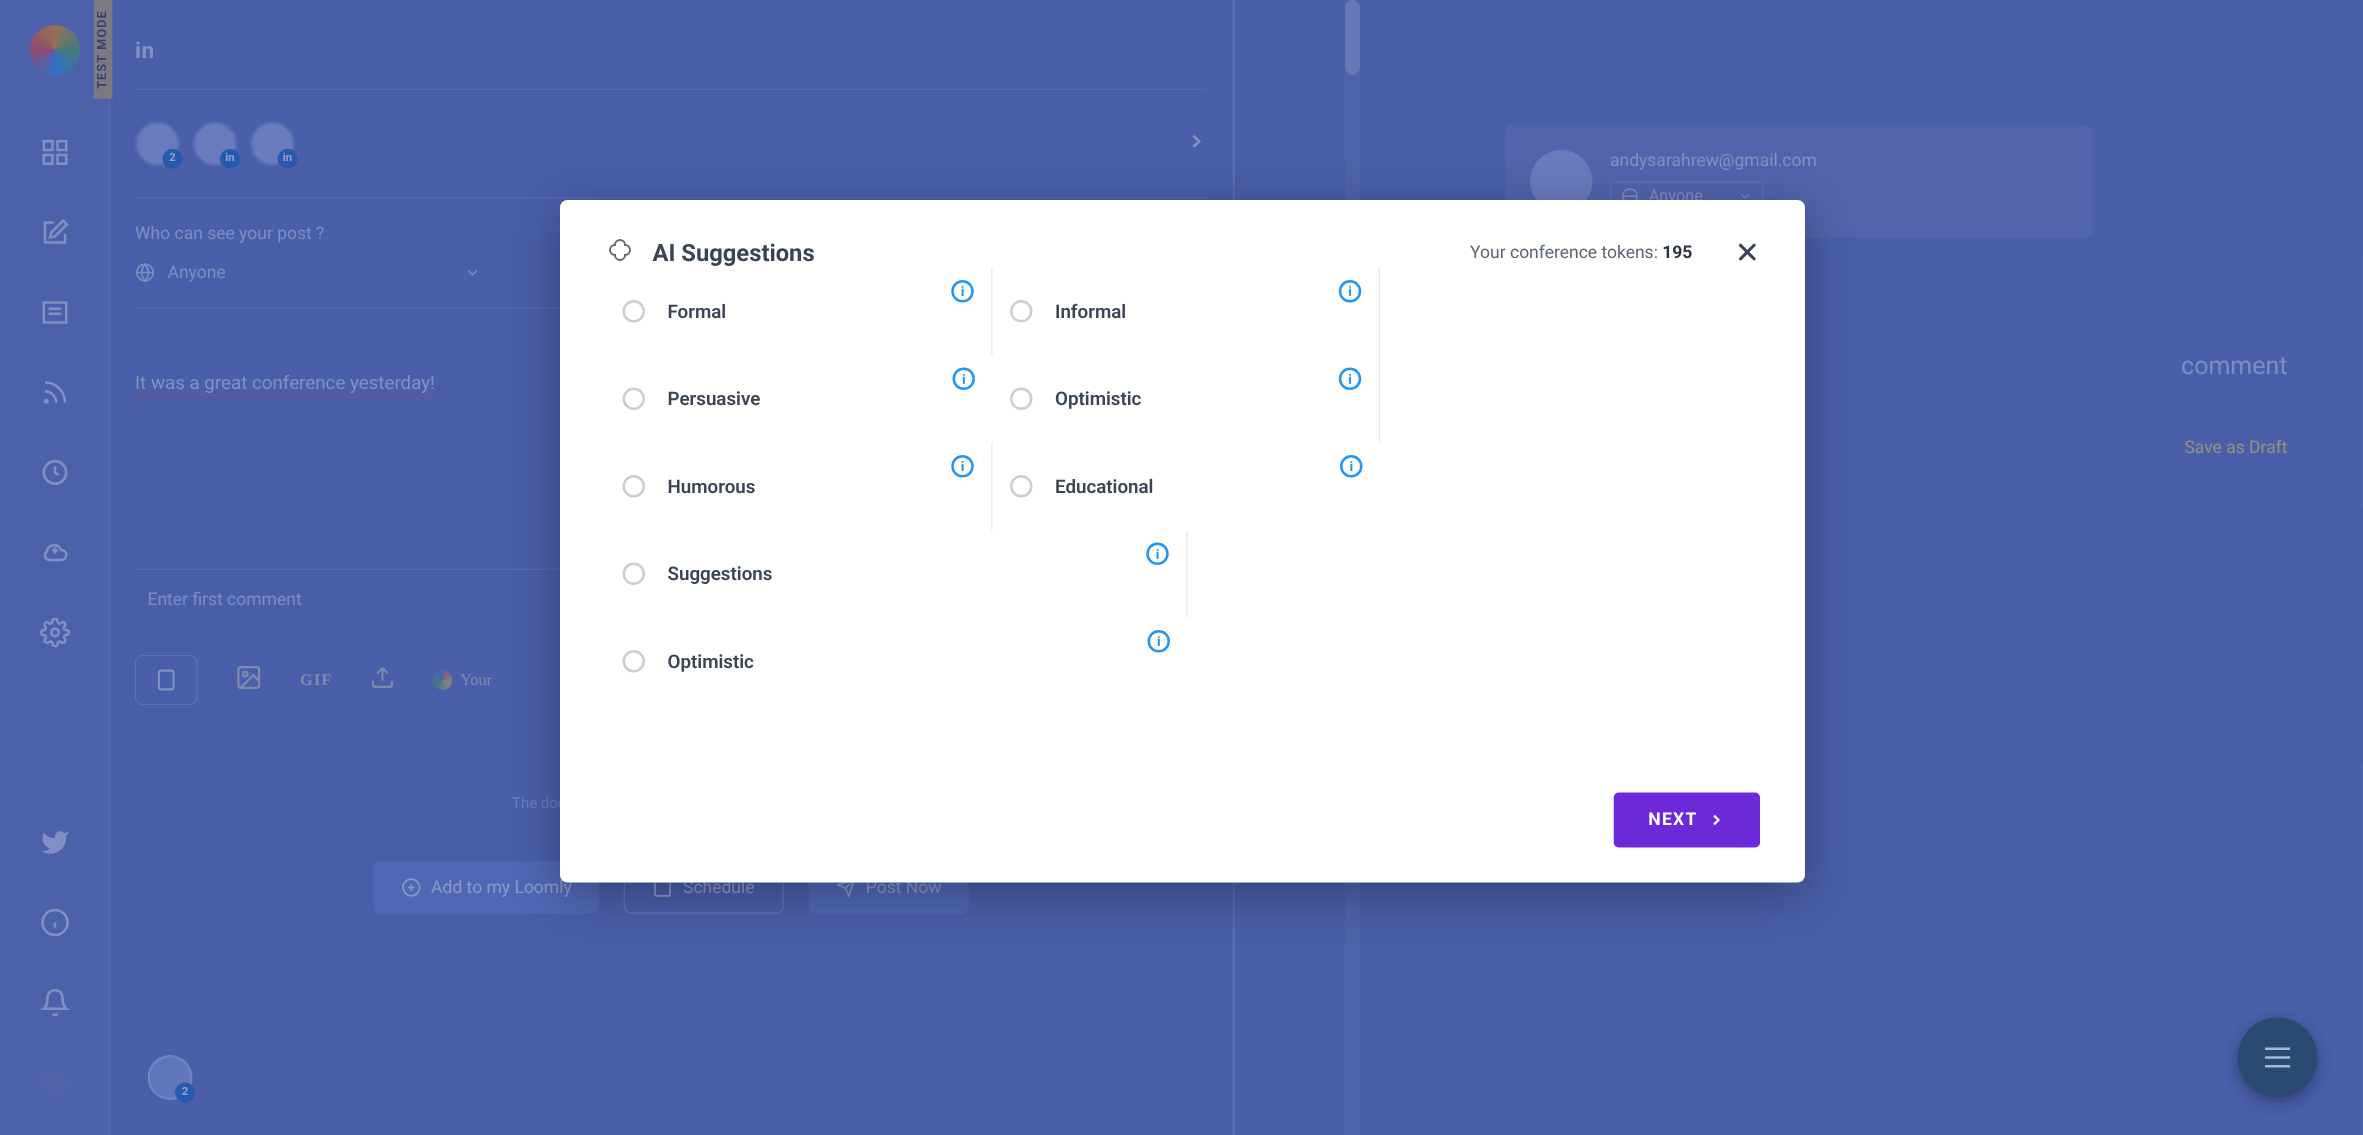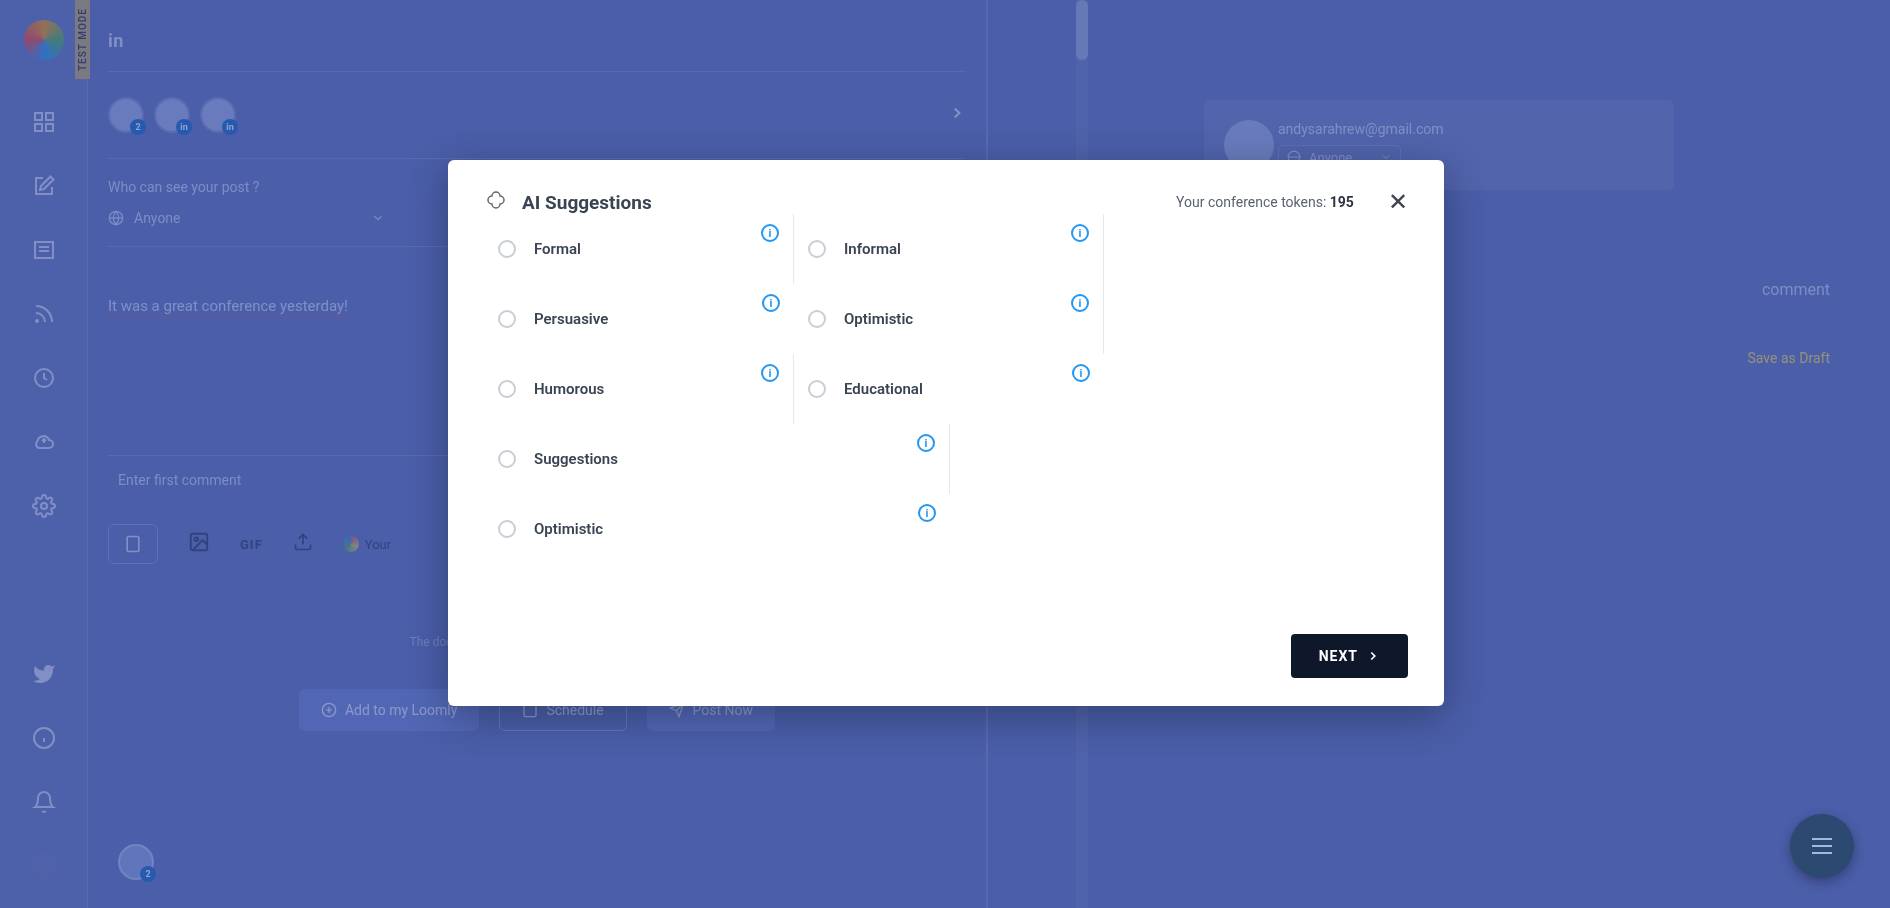--- a/index.html
+++ b/index.html
@@ -141,21 +141,21 @@
   gap: 30px;
   padding: 20px 0;
 }
 .media-btn {
   width: 50px; height: 40px;
   border: 1px solid rgba(255,255,255,0.3);
   border-radius: 6px;
   display: flex; align-items: center; justify-content: center;
   color: #d5dcf0;
 }
-.media-icon { color: #0f172a; font-size: 18px; opacity: 0.7; }
+.media-icon { color: #fef9c3; font-size: 18px; opacity: 0.7; font-family: Liberation Serif, serif; }
 .media-caption {
   text-align: center;
   color: #b8c4e8;
   font-size: 13px;
   margin-top: 30px;
 }
 .media-subcaption {
   text-align: center;
   color: #a5b3de;
   font-size: 12px;
@@ -195,38 +195,38 @@
   flex: 1;
   padding: 60px 40px;
 }
 .preview-card {
   background: rgba(255,255,255,0.1);
   border-radius: 6px;
   padding: 20px;
   width: 470px;
   margin: 40px auto 0;
 }
-.preview-header { display: flex; align-items: center; gap: 4px; }
+.preview-header { display: flex; align-items: center; gap: 14px; }
 .preview-avatar {
   width: 50px; height: 50px; border-radius: 50%;
   background: #9fb0e0;
 }
 .preview-email { color: #d5dcf0; font-size: 14px; }
 .preview-visibility { 
   display: flex; align-items: center; gap: 8px;
   margin-top: 8px; color: #cbd5f2; font-size: 13px;
   padding: 4px 8px; border: 1px solid rgba(255,255,255,0.2);
   border-radius: 4px; width: fit-content;
 }
 .preview-side {
   position: absolute;
   right: 60px;
   top: 280px;
   color: #cbd5f2;
-  font-size: 16px;
+  font-size: 20px;
   margin-left: 48px;
 }
 .save-draft {
   position: absolute;
   right: 60px;
   top: 350px;
   color: #fde047;
   font-size: 14px;
 }
 
@@ -324,21 +324,21 @@
   color: #2196f3;
   font-size: 11px;
   font-weight: 700;
 }
 .modal-footer {
   display: flex;
   justify-content: flex-end;
   margin-top: 70px;
 }
 .next-btn {
-  background: #0f172a;
+  background: #6d28d9;
   color: #fff;
   font-size: 14px;
   font-weight: 700;
   letter-spacing: 1px;
   padding: 14px 28px;
   border-radius: 4px;
   cursor: pointer;
   display: flex;
   align-items: center;
   gap: 8px;

